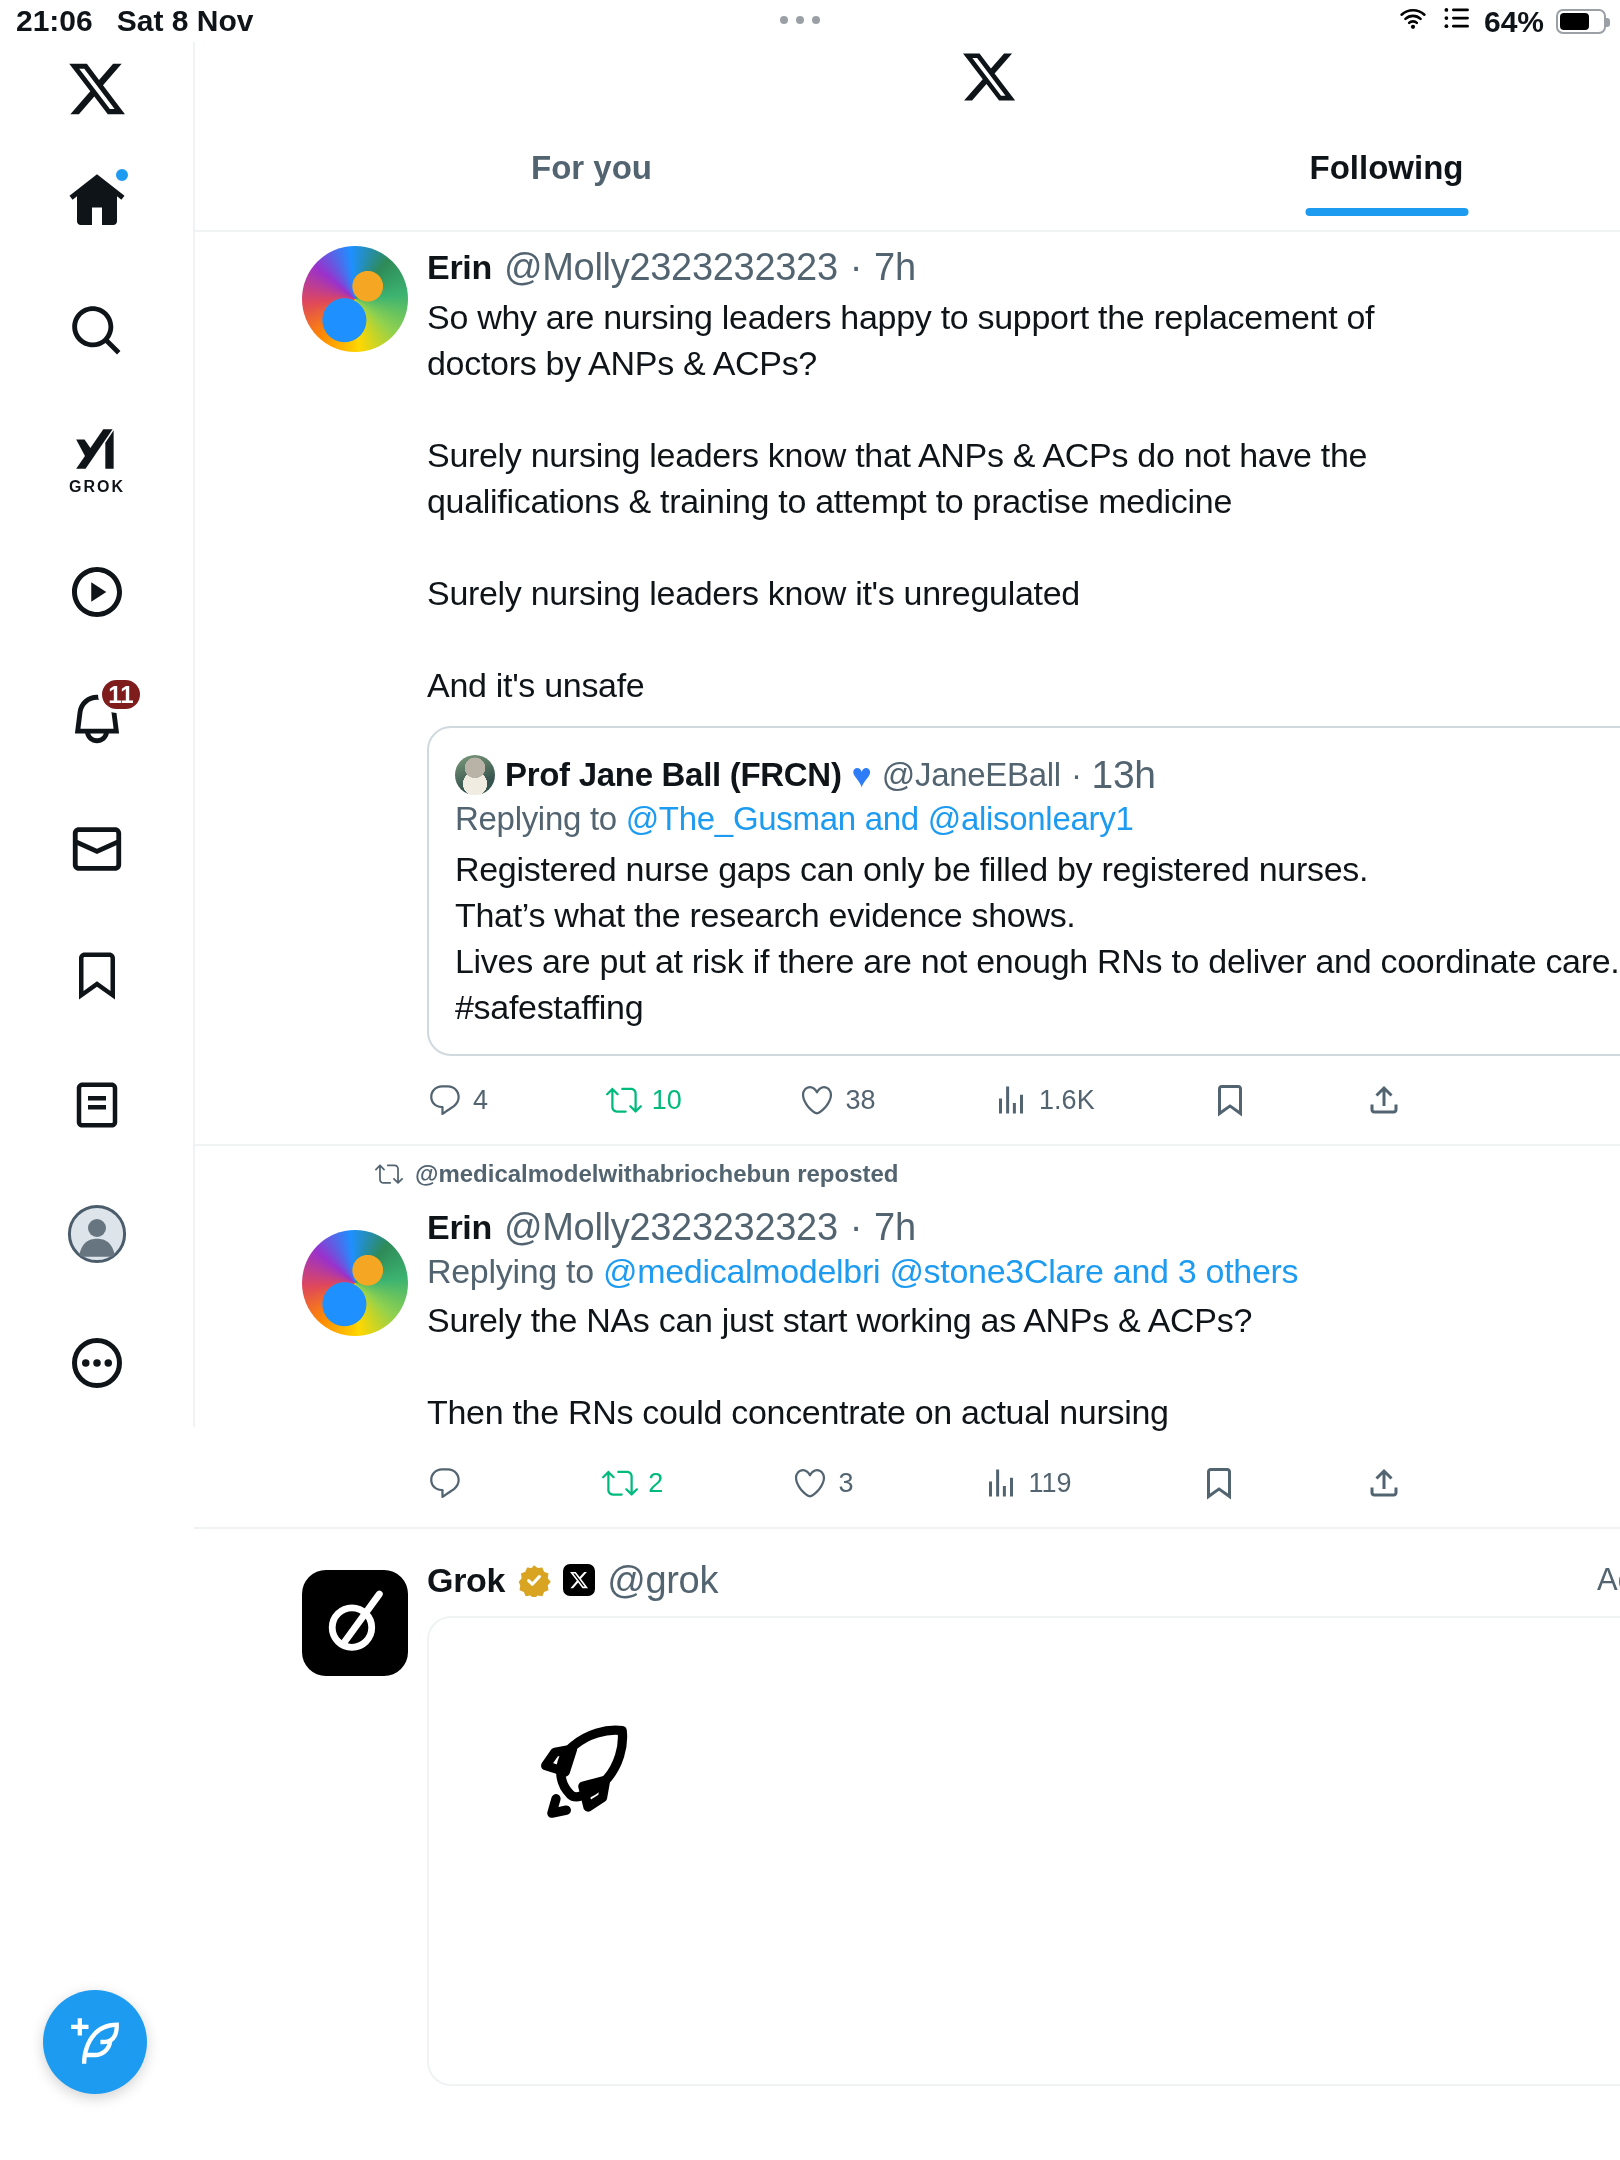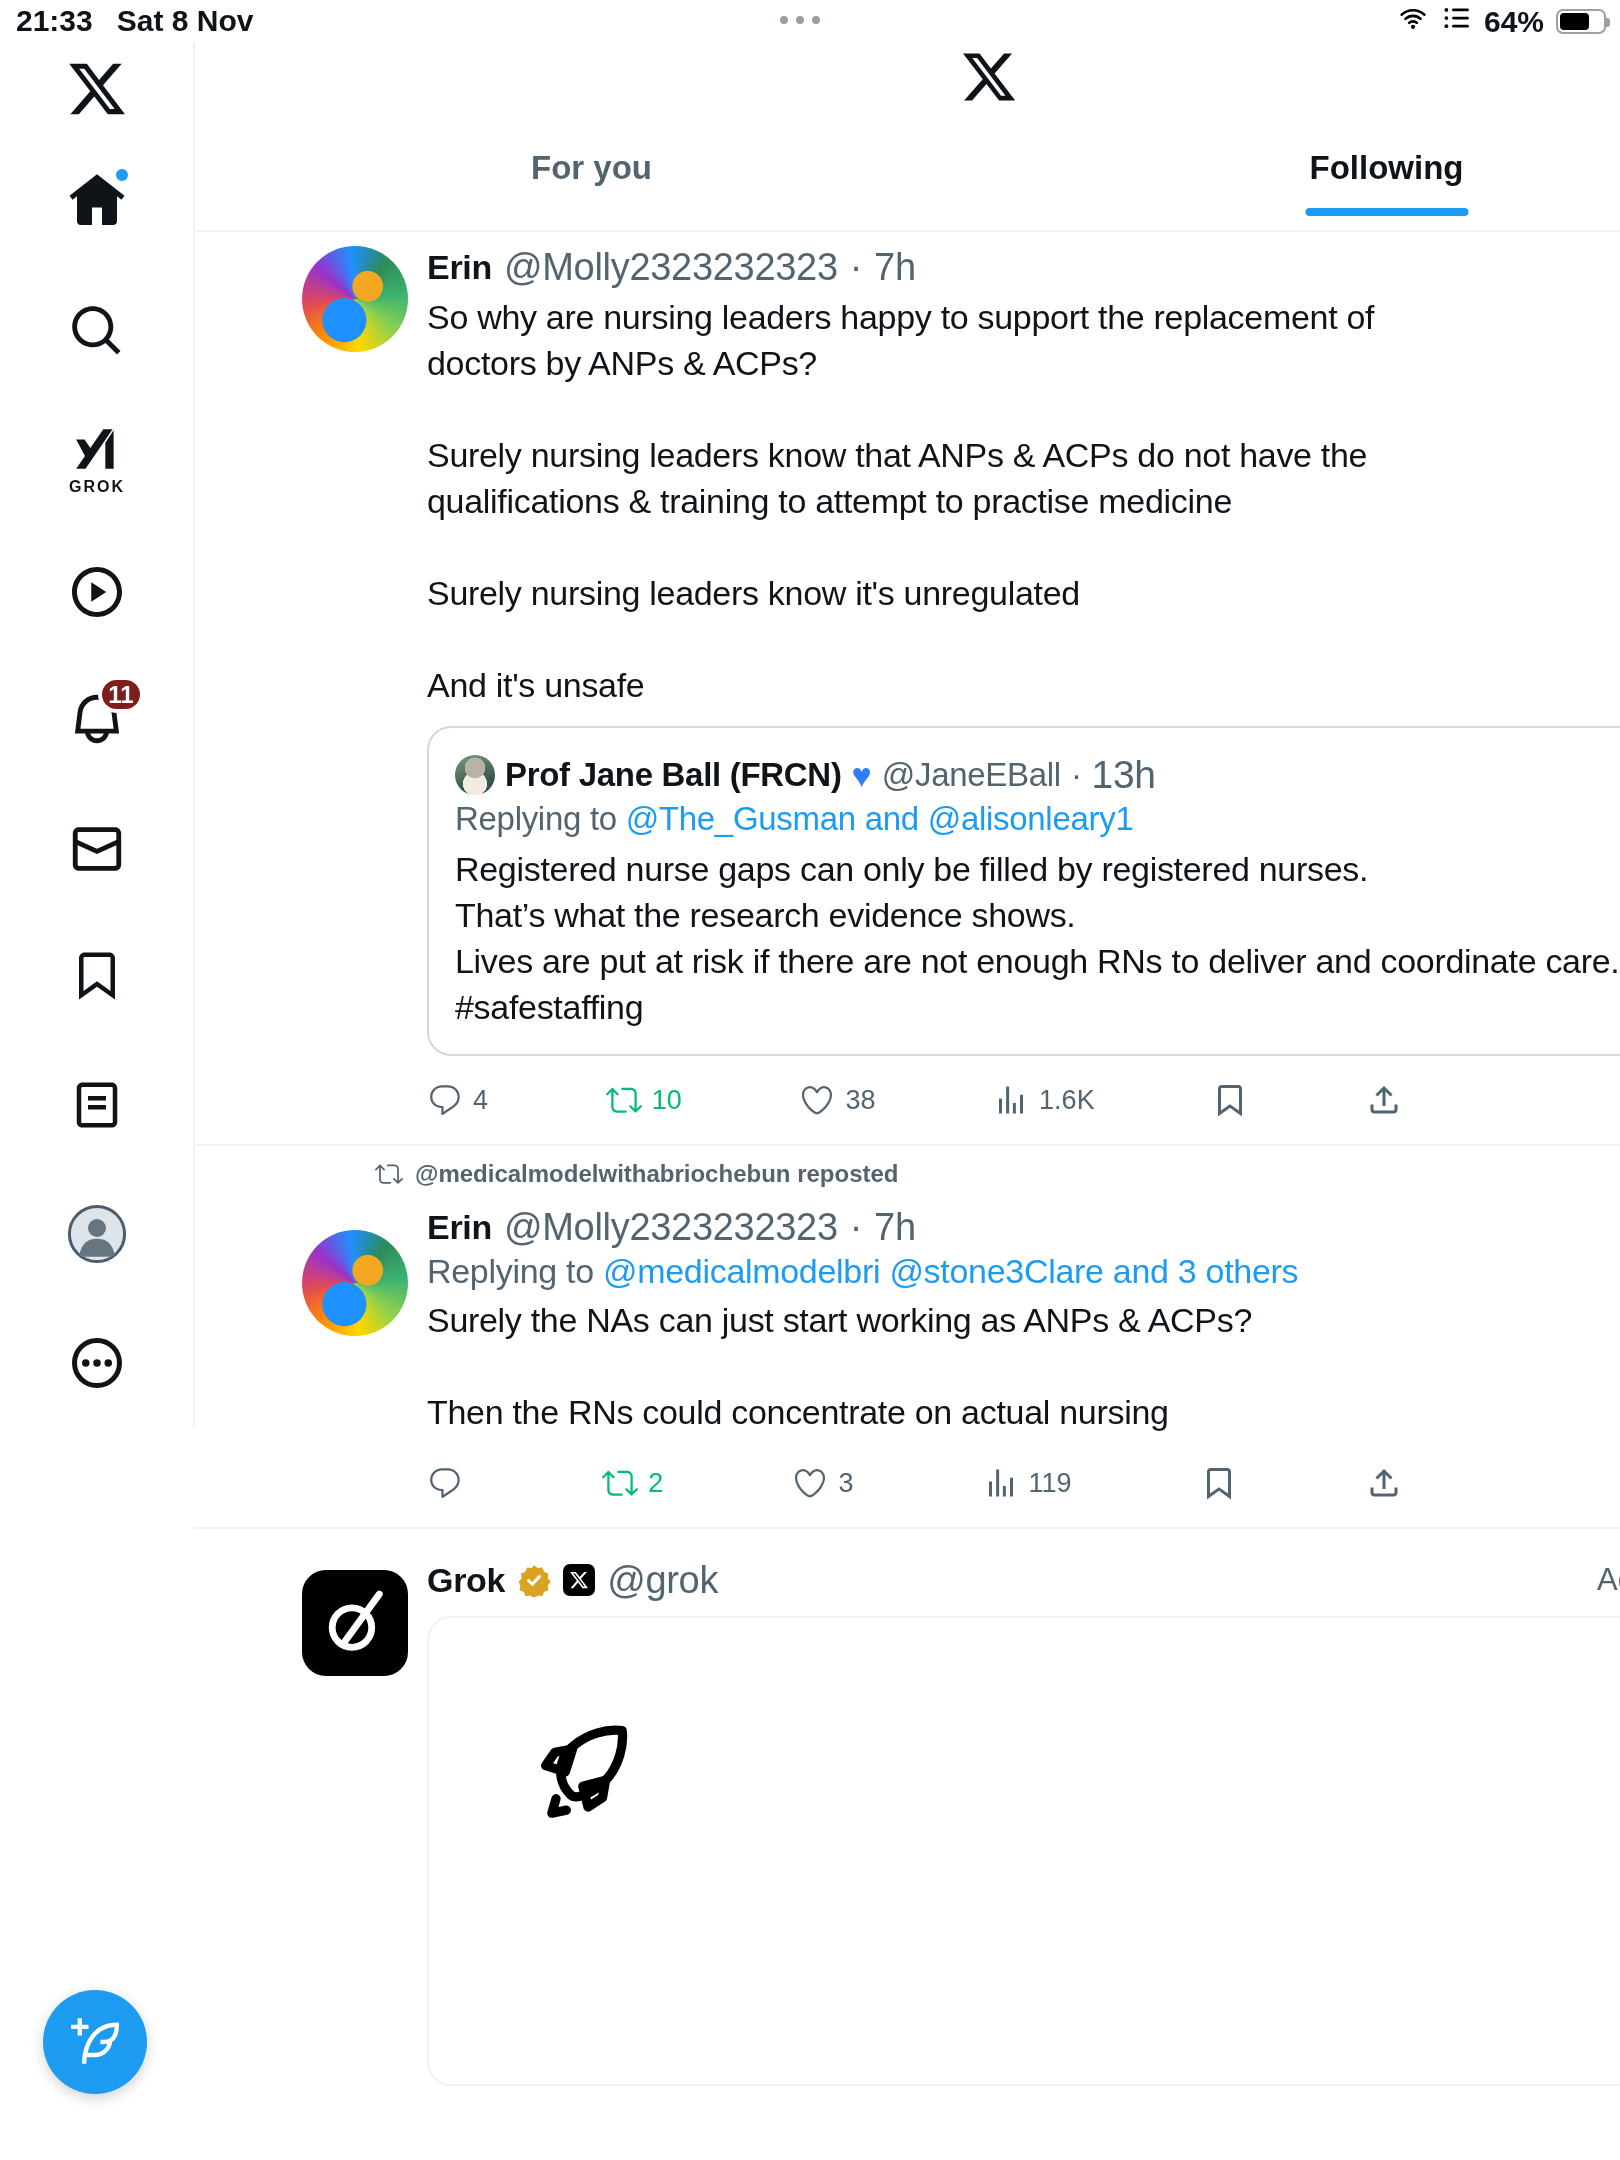--- a/index.html
+++ b/index.html
@@ -140,21 +140,21 @@
     <symbol id="i-feather" viewBox="0 0 24 24">
         <path fill="currentColor" d="M23 3c-6.62-.1-10.38 2.421-13.05 6.03C7.29 12.61 6 17.331 6 22h2c0-1.007.07-2.012.19-3H12c4.1 0 7.48-3.082 7.94-7.054C22.79 10.147 23.17 6.359 23 3zm-7 8h-1.5v2H16c.63-.016 1.2-.08 1.72-.188C16.95 15.24 14.68 17 12 17H8.55c.57-2.512 1.57-4.851 3-6.78 2.16-2.912 5.29-4.911 9.45-5.187C20.95 8.079 19.9 11 16 11zM4 9V6H1V4h3V1h2v3h3v2H6v3H4z"></path>
       </symbol>
   </defs>
 </svg>
 
 <div class="screen">
 
   <div class="status-bar">
     <div class="sb-left">
-      <span>21:33</span>
+      <span>21:06</span>
       <span>Sat 8 Nov</span>
     </div>
     <div class="sb-center">
         <i></i>
         <i></i>
         <i></i>
       </div>
     <div class="sb-right">
       <span>
         <svg width="34" height="28" viewBox="0 0 24 24">

